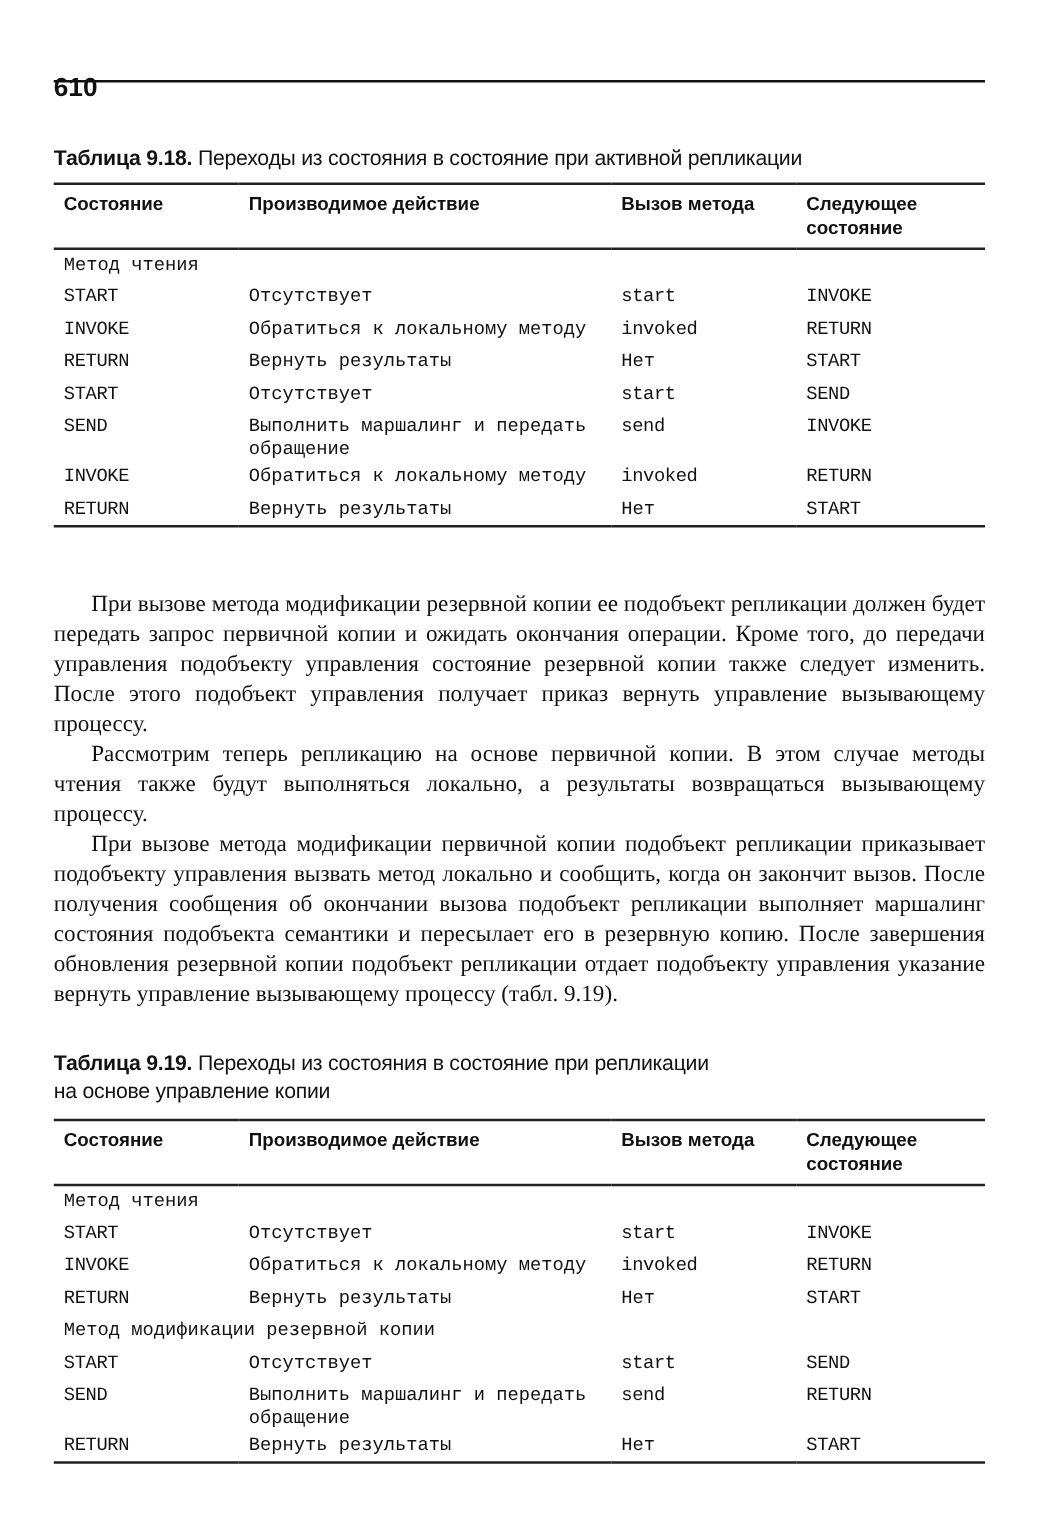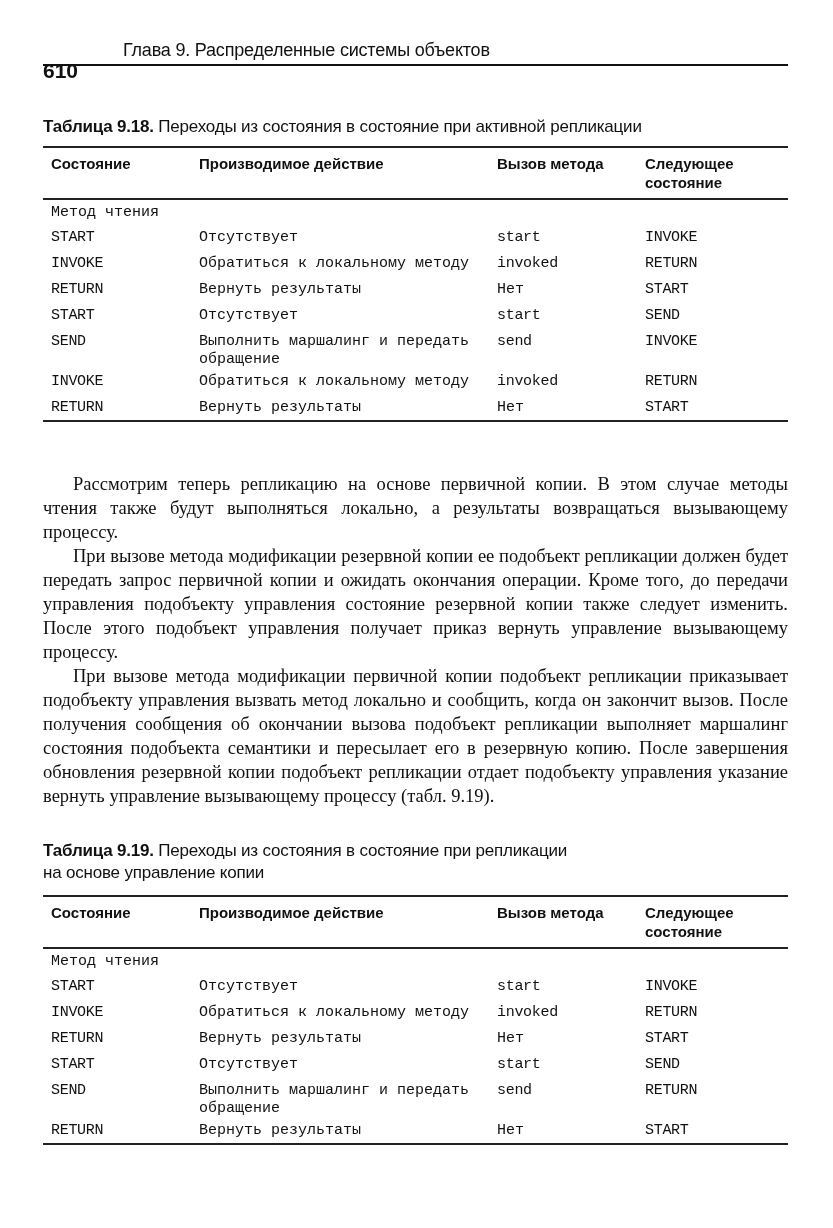--- a/index.html
+++ b/index.html
@@ -28,21 +28,20 @@
     .body-text { position: absolute; left: 0; width: 745px; font-family: "Liberation Serif", serif; font-size: 18.5px; line-height: 24px; text-align: justify; }
     .body-text p { margin: 0; text-indent: 30px; }
   </style>
 </head>
 <body>
 
 <div class="page">
 
   <div class="running-head">
     <span class="page-num">610</span>
-    <span class="chapter">Глава 9. Распределенные системы объектов</span>
   </div>
 
   <div class="caption" style="top:116px;">
     <b>Таблица 9.18.</b><span> Переходы из состояния в состояние при активной репликации</span>
   </div>
 
   <table class="st" style="top:146px;">
     <colgroup>
         <col class="c1">
         <col class="c2">
@@ -100,22 +99,22 @@
       <tr>
         <td class="mono">RETURN</td>
         <td>Вернуть результаты</td>
         <td>Нет</td>
         <td class="mono">START</td>
       </tr>
     </tbody>
   </table>
 
   <div class="body-text" style="top:472px;">
+    <p>При вызове метода модификации резервной копии ее подобъект репликации должен будет передать запрос первичной копии и ожидать окончания операции. Кроме того, до передачи управления подобъекту управления состояние резервной копии также следует изменить. После этого подобъект управления получает приказ вернуть управление вызывающему процессу.</p>
     <p>Рассмотрим теперь репликацию на основе первичной копии. В этом случае методы чтения также будут выполняться локально, а результаты возвращаться вызывающему процессу.</p>
-    <p>При вызове метода модификации резервной копии ее подобъект репликации должен будет передать запрос первичной копии и ожидать окончания операции. Кроме того, до передачи управления подобъекту управления состояние резервной копии также следует изменить. После этого подобъект управления получает приказ вернуть управление вызывающему процессу.</p>
     <p>При вызове метода модификации первичной копии подобъект репликации приказывает подобъекту управления вызвать метод локально и сообщить, когда он закончит вызов. После получения сообщения об окончании вызова подобъект репликации выполняет маршалинг состояния подобъекта семантики и пересылает его в резервную копию. После завершения обновления резервной копии подобъект репликации отдает подобъекту управления указание вернуть управление вызывающему процессу (табл. 9.19).</p>
   </div>
 
   <div class="caption" style="top:840px;">
     <b>Таблица 9.19.</b><span> Переходы из состояния в состояние при репликации</span><br>
     <span>на основе управление копии</span>
   </div>
 
   <table class="st" style="top:895px;">
     <colgroup>
@@ -148,20 +147,23 @@
         <td class="mono">invoked</td>
         <td class="mono">RETURN</td>
       </tr>
       <tr>
         <td class="mono">RETURN</td>
         <td>Вернуть результаты</td>
         <td>Нет</td>
         <td class="mono">START</td>
       </tr>
       <tr>
+          <td colspan="4" class="group">Метод модификации резервной копии</td>
+        </tr>
+      <tr>
         <td class="mono">START</td>
         <td>Отсутствует</td>
         <td class="mono">start</td>
         <td class="mono">SEND</td>
       </tr>
       <tr>
         <td class="mono tall">SEND</td>
         <td class="tall">Выполнить маршалинг и передать обращение</td>
         <td class="mono tall">send</td>
         <td class="mono tall">RETURN</td>

